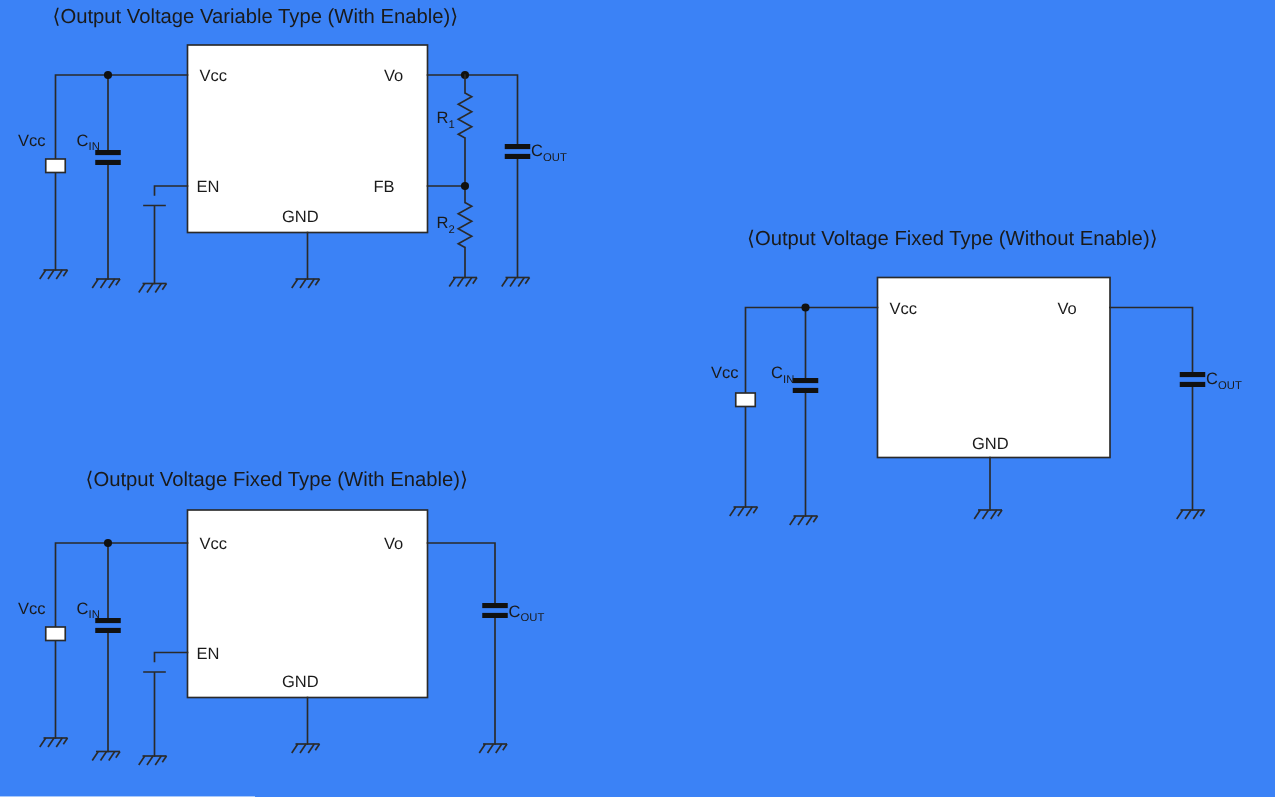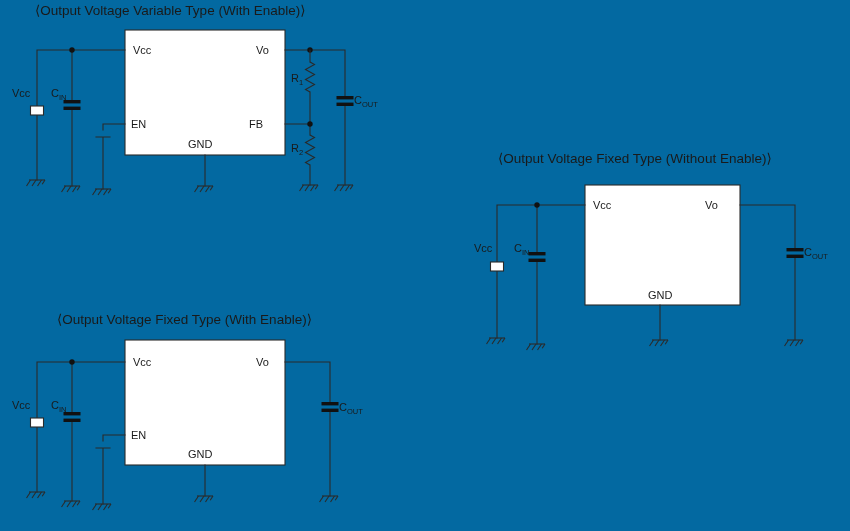--- a/index.html
+++ b/index.html
@@ -1,19 +1,19 @@
 <!DOCTYPE html>
 <html><head>
 <meta charset="utf-8">
 <style>
   html,body{margin:0;padding:0;background:#ffffff;}
   .canvas{
     position:relative;
     width:850px;height:531px;
-    background:#0369a1;
+    background:#3b82f6;
     font-family:"Liberation Sans", sans-serif;
     overflow:hidden;
   }
   svg{display:block;}
   svg text{
     font-family:"Liberation Sans", sans-serif;
     fill:#1a1a1a;
   }
   .title{font-size:13.5px;}
   .lbl{font-size:11px;}

